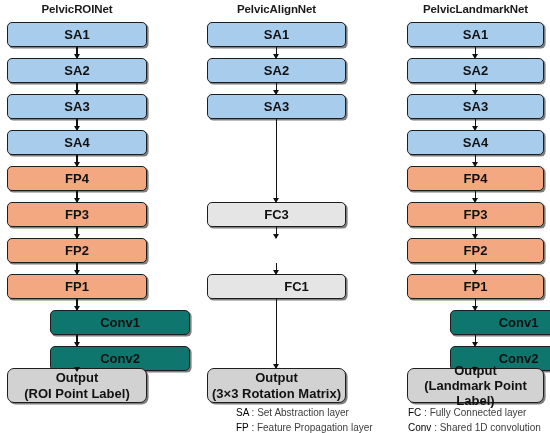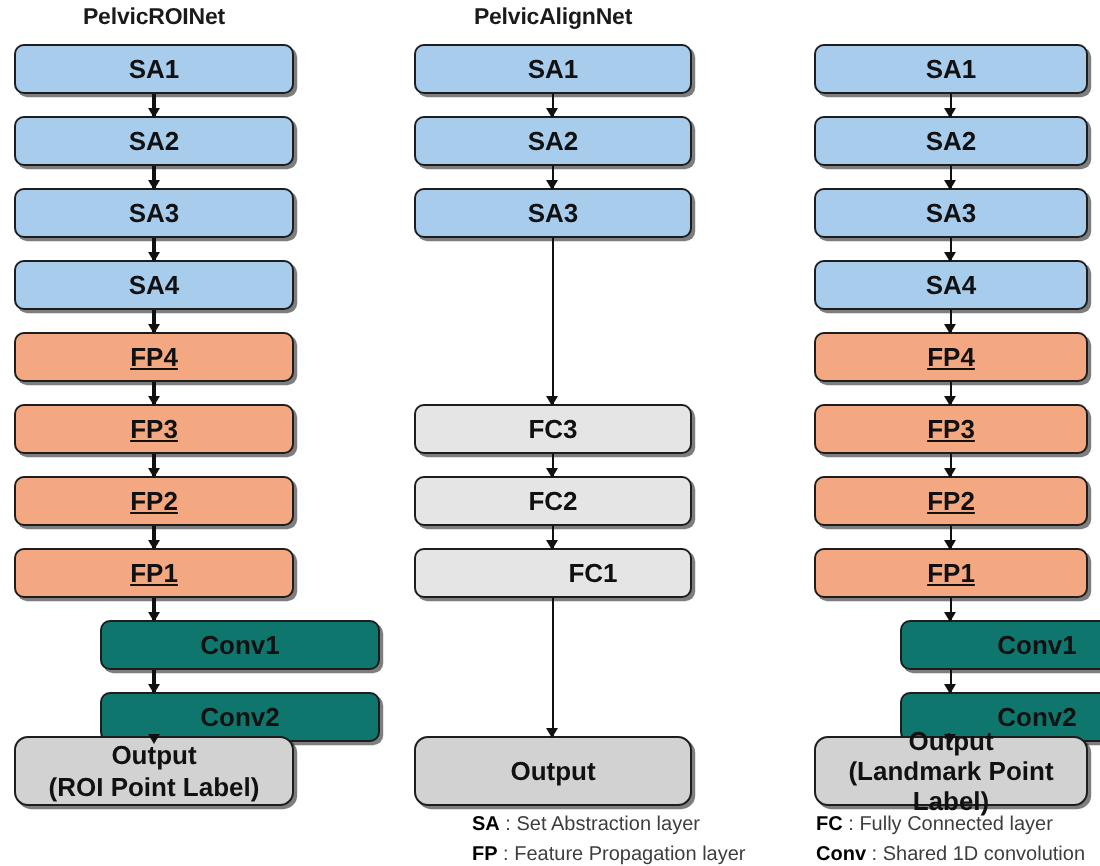--- a/index.html
+++ b/index.html
@@ -42,21 +42,21 @@
     align-items: center;
     justify-content: center;
     text-align: center;
     font-size: 13px;
     font-weight: 700;
     color: #111111;
     line-height: 1.18;
     box-shadow: 1.6px 1.6px 0 rgba(20,20,20,0.55);
   }
   .node.sa  { background: #a8ccec; }
-  .node.fp  { background: #f4a882; text-decoration: underline; }
+  .node.fp  { background: #f4a882; }
   .node.fc  { background: #e5e5e5; }
   .node.cv  { background: #0f766e; margin-left: 43px; }
   .node.out { background: #d2d2d2; border-radius: 7px; }
 
   .node .l2 {
     display: block;
     font-weight: 700;
   }
   .node .l1 {
     display: block;
@@ -82,21 +82,21 @@
 
   .legend {
     position: absolute;
     font-size: 10px;
     color: #3d3d3d;
     white-space: nowrap;
     line-height: 1.45;
   }
   .legend b {
     color: #000000;
-    font-weight: 700;
+    font-weight: 400;
   }
 </style>
 </head>
 <body>
 
 <div id="diagram">
     <div class="col-title" style="left: 7px; top: 3px; width: 140px;">PelvicROINet</div>
     <div class="node sa" style="left: 7px; top: 22px; width: 140px; height: 25px;">SA1</div>
     <div class="node sa" style="left: 7px; top: 58px; width: 140px; height: 25px;">SA2</div>
     <div class="node sa" style="left: 7px; top: 94px; width: 140px; height: 25px;">SA3</div>
@@ -121,33 +121,34 @@
     <div class="arrow" style="left: 76.2px; top: 227px; height: 11px;"></div>
     <div class="arrow" style="left: 76.2px; top: 263px; height: 11px;"></div>
     <div class="arrow" style="left: 76.2px; top: 299px; height: 11px;"></div>
     <div class="arrow" style="left: 76.2px; top: 335px; height: 11px;"></div>
     <div class="arrow" style="left: 76.2px; top: 371px;"></div>
     <div class="col-title" style="left: 207px; top: 3px; width: 139px;">PelvicAlignNet</div>
     <div class="node sa" style="left: 207px; top: 22px; width: 139px; height: 25px;">SA1</div>
     <div class="node sa" style="left: 207px; top: 58px; width: 139px; height: 25px;">SA2</div>
     <div class="node sa" style="left: 207px; top: 94px; width: 139px; height: 25px;">SA3</div>
     <div class="node fc" style="left: 207px; top: 202px; width: 139px; height: 25px;">FC3</div>
-    <div class="node fc" style="left: 207px; top: 238px; width: 139px; height: 25px;">FC2</div>
     <div class="node fc" style="left: 207px; top: 274px; width: 139px; height: 25px; padding-left: 40px;">FC1</div>
     <div class="node out" style="left: 207px; top: 368px; width: 139px; height: 35px;">
       <div>
         <span class="l1">Output</span>
+        <span class="l2">(3×3 Rotation Matrix)</span>
       </div>
     </div>
     <div class="arrow" style="left: 275.7px; top: 47px; height: 11px;"></div>
     <div class="arrow" style="left: 275.7px; top: 83px; height: 11px;"></div>
     <div class="arrow" style="left: 275.7px; top: 119px; height: 83px;"></div>
     <div class="arrow" style="left: 275.7px; top: 227px; height: 11px;"></div>
     <div class="arrow" style="left: 275.7px; top: 263px; height: 11px;"></div>
     <div class="arrow" style="left: 275.7px; top: 299px; height: 69px;"></div>
+    <div class="col-title" style="left: 407px; top: 3px; width: 137px;">PelvicLandmarkNet</div>
     <div class="node sa" style="left: 407px; top: 22px; width: 137px; height: 25px;">SA1</div>
     <div class="node sa" style="left: 407px; top: 58px; width: 137px; height: 25px;">SA2</div>
     <div class="node sa" style="left: 407px; top: 94px; width: 137px; height: 25px;">SA3</div>
     <div class="node sa" style="left: 407px; top: 130px; width: 137px; height: 25px;">SA4</div>
     <div class="node fp" style="left: 407px; top: 166px; width: 137px; height: 25px;">FP4</div>
     <div class="node fp" style="left: 407px; top: 202px; width: 137px; height: 25px;">FP3</div>
     <div class="node fp" style="left: 407px; top: 238px; width: 137px; height: 25px;">FP2</div>
     <div class="node fp" style="left: 407px; top: 274px; width: 137px; height: 25px;">FP1</div>
     <div class="node cv" style="left: 407px; top: 310px; width: 137px; height: 25px;">Conv1</div>
     <div class="node cv" style="left: 407px; top: 346px; width: 137px; height: 25px;">Conv2</div>

